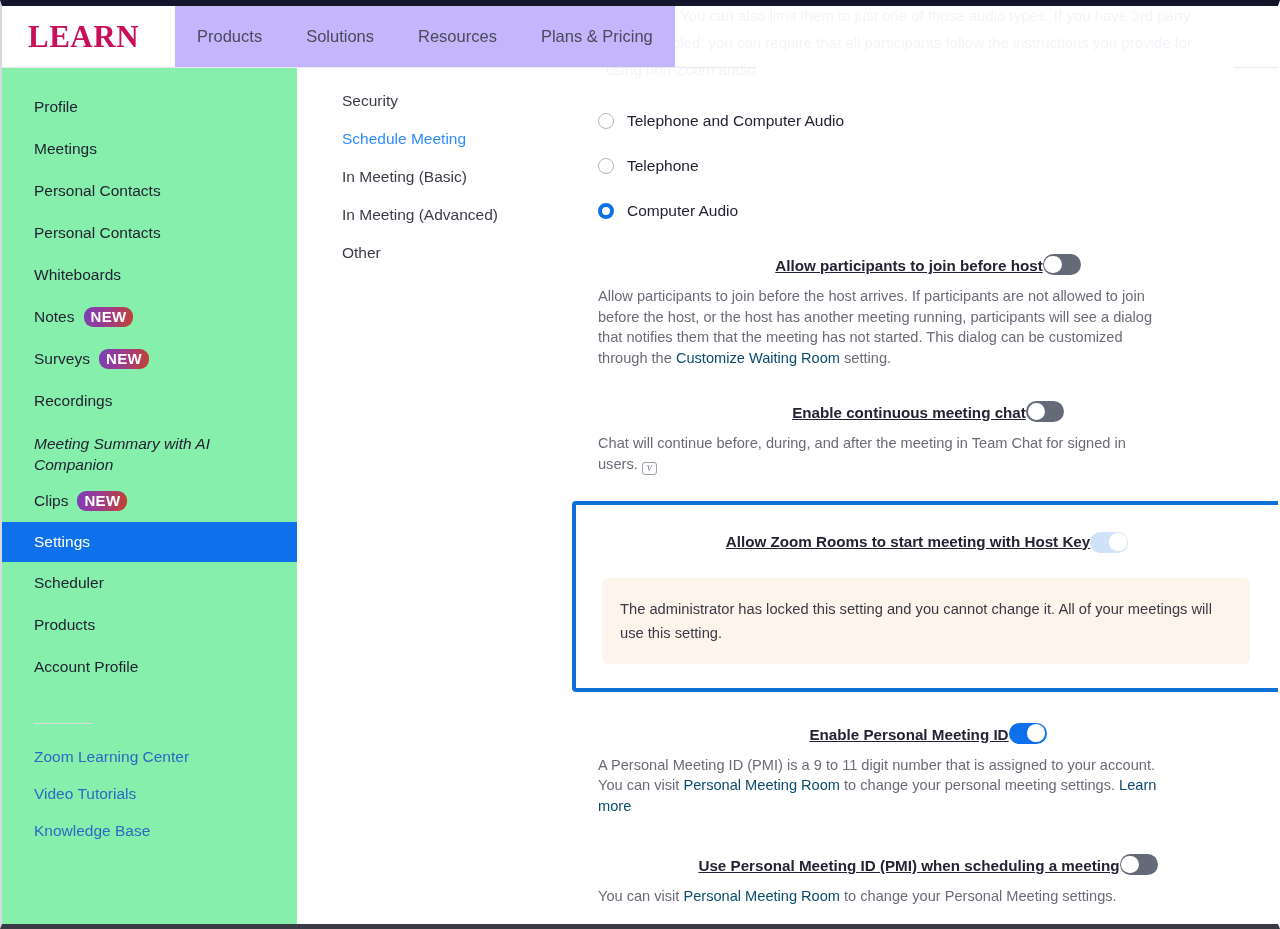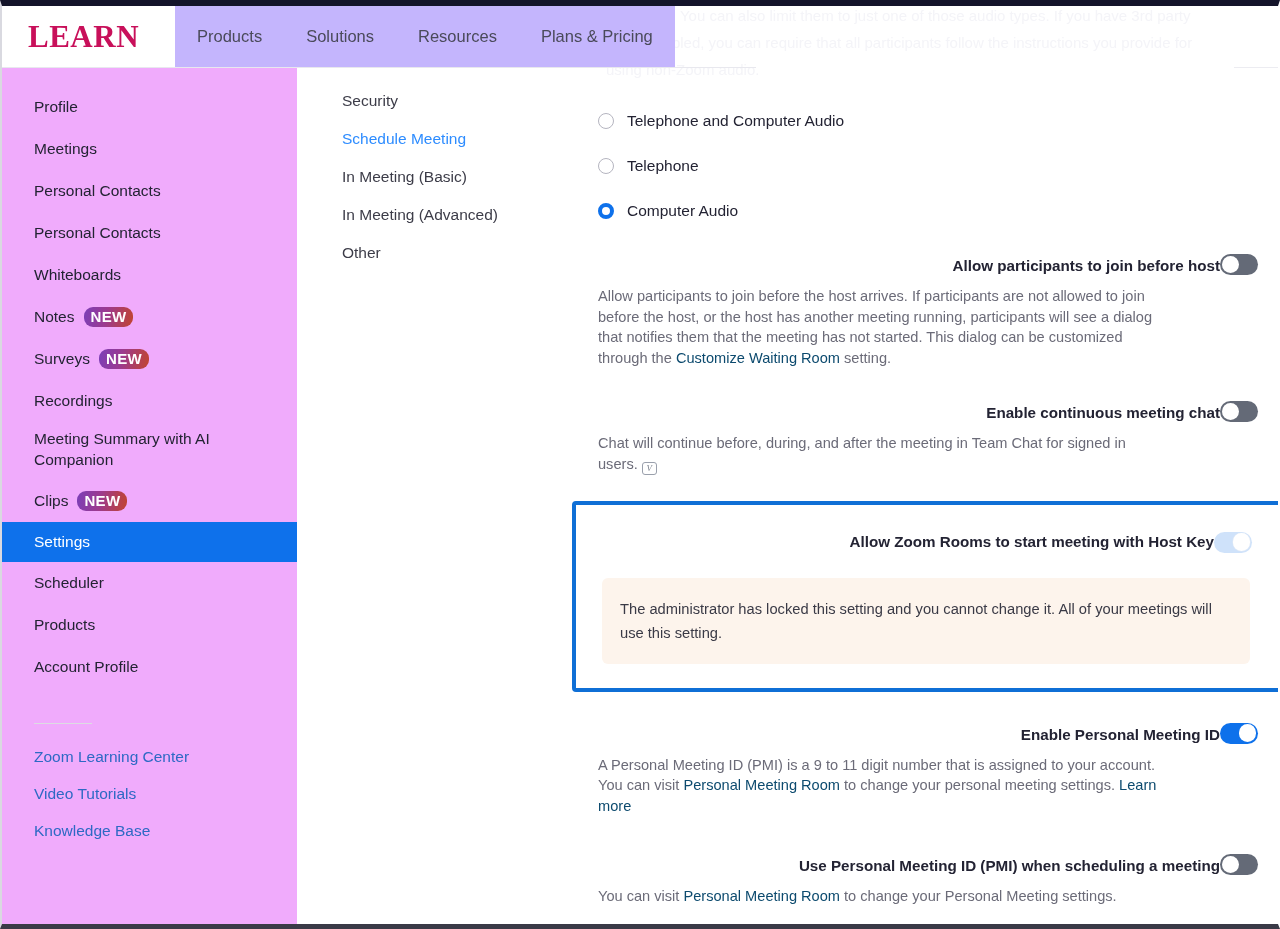--- a/index.html
+++ b/index.html
@@ -83,39 +83,40 @@
     background: #ececf1;
     z-index: 3;
   }
 
   
   .sidebar {
     position: absolute;
     top: 62px; left: 0;
     width: 295px;
     height: 856px;
-    background: #f0abfc;
+    background: #86efac;
     z-index: 2;
     padding-top: 18px;
   }
   .side-item {
     display: flex;
     align-items: center;
     gap: 9px;
     padding: 0 0 0 32px;
     height: 42px;
     font-size: 15.5px;
     color: #232333;
     cursor: pointer;
   }
   .side-item.multiline {
     height: 58px;
-    align-items: flex-start;
+    align-items: center;
     padding-top: 6px;
     line-height: 21px;
+    font-style: italic;
   }
   .side-item.active {
     background: #0e71eb;
     color: #ffffff;
     height: 40px;
   }
   .side-item .label { white-space: pre-line; }
   .badge-new {
     display: inline-block;
     font-size: 15px;
@@ -189,21 +190,22 @@
     border: 4.7px solid #0e71eb;
     background: #ffffff;
   }
   .radio-label { font-size: 15.5px; color: #232333; }
 
   
   .setting { padding-top: 26px; }
   .setting-head {
     display: flex;
     align-items: flex-start;
-    justify-content: flex-end;
+    justify-content: center;
+    text-decoration: underline;
   }
   .setting-title {
     font-size: 15.2px;
     font-weight: 700;
     color: #232333;
     line-height: 22px;
     padding-top: 2px;
   }
   .setting-desc {
     font-size: 14.6px;

